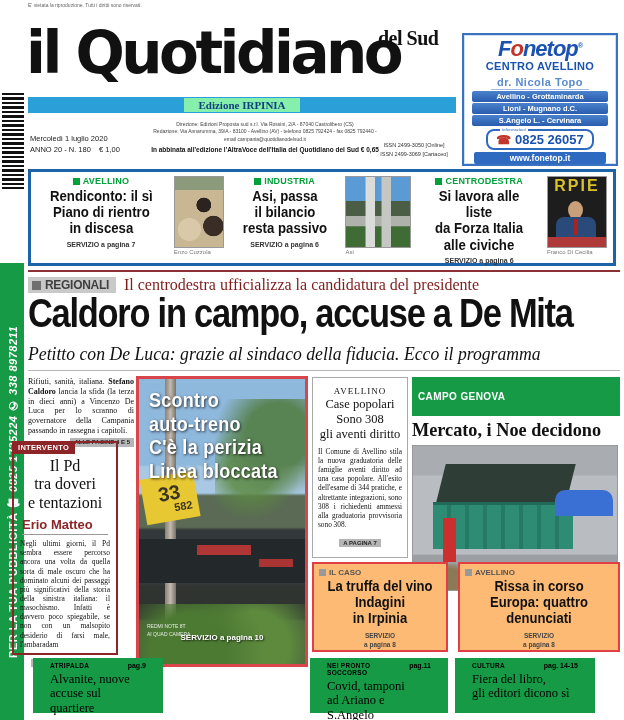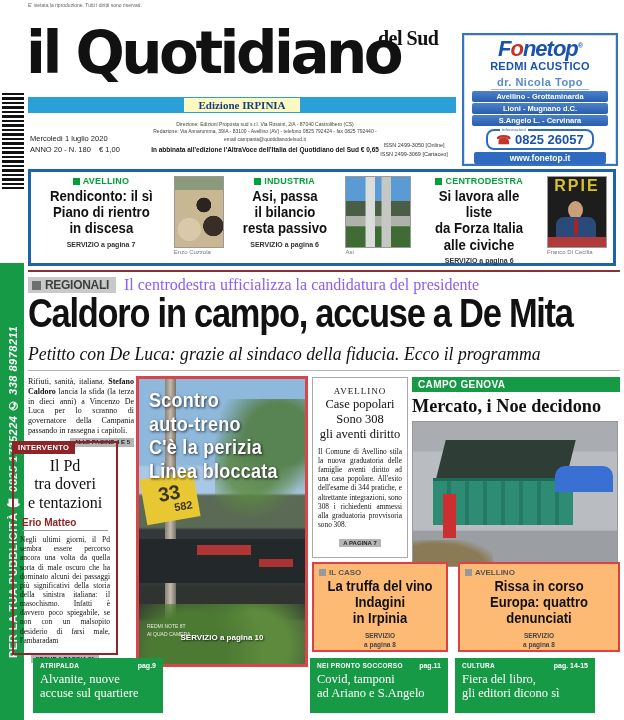--- a/index.html
+++ b/index.html
@@ -9,21 +9,21 @@
   .abs{position:absolute;}
   .cond{transform:scaleX(.88);transform-origin:center top;}
 
   
   .copyright{top:2px;left:28px;font-size:5px;color:#666;}
 
   
   .mast-title{top:24px;left:26px;font-size:58px;font-weight:bold;letter-spacing:-3.5px;line-height:1;font-family:"DejaVu Sans",sans-serif;}
   .mast-suffix{top:27px;left:378px;font-size:20px;font-weight:bold;font-family:"Liberation Serif",serif;letter-spacing:-.5px;}
   .edition-bar{top:97px;left:28px;width:428px;height:16px;background:#2b9fd7;display:flex;align-items:center;justify-content:center;}
-  .edition-label{background:#fef9c3;color:#123f7e;font-family:"Liberation Serif",serif;font-weight:bold;font-size:11px;padding:0 14px;line-height:14px;}
+  .edition-label{background:#86efac;color:#123f7e;font-family:"Liberation Serif",serif;font-weight:bold;font-size:11px;padding:0 14px;line-height:14px;}
   .date-block{top:133px;left:30px;font-size:7.5px;line-height:1.5;color:#222;}
   .dir-block{top:121px;left:140px;width:250px;text-align:center;font-size:5px;color:#444;line-height:1.45;}
   .abbinata{font-size:6.5px;font-weight:bold;color:#111;margin-top:2px;}
   .issn{top:141px;left:375px;width:78px;font-size:5.5px;color:#333;text-align:center;line-height:1.6;}
 
   
   .ad{top:33px;left:462px;width:156px;height:133px;border:2px solid #3a72c0;box-shadow:0 0 0 1px #cfe0f2 inset;background:#fff;text-align:center;padding-top:3px;box-sizing:border-box;}
   .ad-brand{font-size:22px;font-weight:bold;font-style:italic;color:#1a52b0;line-height:1;letter-spacing:-1px;}
   .ad-brand .o-red{color:#c2332b;}
   .ad-brand sup{font-size:7px;}
@@ -61,33 +61,33 @@
   .dc-face{position:absolute;top:24px;left:20px;width:15px;height:18px;border-radius:50%;background:#caa07a;}
   .dc-suit{position:absolute;top:40px;left:8px;width:40px;height:22px;border-radius:8px 8px 0 0;background:#2a4a7a;}
   .dc-tie{position:absolute;top:42px;left:26px;width:4px;height:16px;background:#a22;}
   .dc-table{position:absolute;bottom:0;left:0;width:100%;height:10px;background:#b03a3a;}
 
   
   .red-rule{top:270px;left:28px;width:592px;height:2px;background:#8b3034;}
   .reg-row{top:276px;left:28px;display:flex;align-items:center;gap:8px;}
   .reg-label{background:#c9c9c9;display:flex;align-items:center;gap:4px;padding:1px 7px 1px 4px;font-size:12px;font-weight:bold;color:#3f3f3f;letter-spacing:-.3px;}
   .reg-label .sq{width:9px;height:9px;background:#6f6f6f;display:inline-block;}
-  .reg-overline{font-family:"Liberation Serif",serif;font-size:16px;color:#8b5cf6;}
+  .reg-overline{font-family:"Liberation Serif",serif;font-size:16px;color:#7f1d1d;}
   .main-hl{top:290px;left:28px;width:592px;white-space:nowrap;font-size:41px;font-weight:bold;letter-spacing:-1.5px;font-family:"Liberation Sans",sans-serif;transform:scaleX(.84);transform-origin:left top;}
   .subhead{top:343px;left:28px;white-space:nowrap;font-family:"Liberation Serif",serif;font-style:italic;font-size:19px;transform:scaleX(.93);transform-origin:left top;}
   .sub-rule{top:370px;left:28px;width:592px;height:1px;background:#b5b5b5;}
 
   
   .lead{top:377px;left:28px;width:106px;font-family:"Liberation Serif",serif;font-size:8px;line-height:1.22;text-align:justify;}
   .badge{display:inline-block;background:#b5b5b5;color:#222;font-family:"Liberation Sans",sans-serif;font-size:6px;font-weight:bold;padding:1px 4px;}
   .lead .badge-row{text-align:right;margin-top:1px;}
   .intervento{top:441px;left:12px;width:106px;height:214px;border:2px solid #8c2428;box-sizing:border-box;padding:10px 6px 4px;text-align:center;}
   .int-label{position:absolute;top:-2px;left:-2px;background:#8c2428;color:#fff;font-size:7.5px;font-weight:bold;padding:2px 6px;letter-spacing:.3px;}
   .int-title{font-family:"Liberation Serif",serif;font-size:16px;line-height:1.15;margin-top:4px;}
-  .int-author{font-size:10px;font-weight:bold;color:#8c2428;text-align:left;border-bottom:1px solid #999;padding-bottom:2px;margin:5px 2px 4px;}
+  .int-author{font-size:13px;font-weight:bold;color:#8c2428;text-align:left;border-bottom:1px solid #999;padding-bottom:2px;margin:5px 2px 4px;}
   .int-body{font-family:"Liberation Serif",serif;font-size:7.5px;line-height:1.22;text-align:justify;}
   .int-follow{text-align:center;margin-top:2px;}
 
   
   .train{top:376px;left:136px;width:172px;height:291px;border:3px solid #d8454b;box-sizing:border-box;background:linear-gradient(180deg,#8fb8dd 0 30%,#a8c8e4 31% 40%,#5a6a55 41% 52%,#33383a 53% 72%,#2f3430 73% 84%,#44503c 85% 100%);overflow:hidden;}
   .tr-foliage{position:absolute;top:20px;right:0;width:90px;height:120px;background:radial-gradient(circle at 70% 30%,#4f7a3a 0 30%,transparent 60%),radial-gradient(circle at 40% 60%,#5d8a42 0 25%,transparent 55%);opacity:.85;}
   .tr-pole{position:absolute;top:0;left:26px;width:11px;height:100%;background:linear-gradient(90deg,#8a8276,#c2bab0 50%,#7a7266);}
   .tr-sign{position:absolute;top:96px;left:4px;width:54px;height:46px;background:#e8c832;transform:rotate(-10deg);color:#3a3420;font-weight:bold;display:flex;flex-direction:column;align-items:center;justify-content:center;line-height:1;}
   .tr-sign .s1{font-size:20px;}
   .tr-sign .s2{font-size:11px;align-self:flex-end;margin-right:6px;}
@@ -101,41 +101,41 @@
 
   
   .case-box{top:377px;left:312px;width:96px;height:181px;border:1px solid #aaa;box-sizing:border-box;padding:8px 5px 4px;text-align:center;}
   .case-kicker{font-family:"Liberation Serif",serif;font-size:9px;letter-spacing:1px;}
   .case-title{font-family:"Liberation Serif",serif;font-size:12.5px;line-height:1.2;margin-top:1px;}
   .case-body{font-family:"Liberation Serif",serif;font-size:7.3px;line-height:1.25;text-align:justify;margin-top:5px;}
   .case-badge{margin-top:2px;}
 
   
   .campo{top:377px;left:412px;width:208px;}
-  .green-bar{background:#169a45;color:#fff;font-size:10px;font-weight:bold;letter-spacing:.4px;padding:2px 6px;}
+  .green-bar{background:#169a45;color:#fff;font-size:10px;font-weight:bold;letter-spacing:.4px;padding:14px 6px;}
   .campo-hl{font-family:"Liberation Serif",serif;font-weight:bold;font-size:19px;margin:3px 0 4px;transform:scaleX(.96);transform-origin:left top;white-space:nowrap;}
   .campo-img{width:206px;height:146px;border:1px solid #999;box-sizing:border-box;position:relative;background:linear-gradient(180deg,#a9adb1 0 20%,#b9bdc1 21% 75%,#9b9fa3 76% 100%);overflow:hidden;}
   .cg-lid{position:absolute;top:18px;left:28px;width:130px;height:38px;background:#2f3d37;transform:skewX(-14deg);}
   .cg-bin{position:absolute;top:56px;left:20px;width:140px;height:44px;background:repeating-linear-gradient(90deg,#2e8b74 0 14px,#257a64 14px 18px);border-top:3px solid #1f6b57;}
   .cg-tent{position:absolute;top:44px;right:4px;width:58px;height:26px;background:#3a6fd4;border-radius:10px 10px 0 0;}
   .cg-red{position:absolute;top:72px;left:30px;width:13px;height:44px;background:#cc2f2f;}
   .cg-dirt{position:absolute;bottom:0;left:0;width:80px;height:26px;background:radial-gradient(ellipse at 30% 100%,#8a7a55 0 60%,transparent 80%);}
   .campo-service{text-align:center;font-size:7px;font-weight:bold;color:#333;margin-top:4px;}
 
   
   .redbox{border:2px solid #e04045;box-sizing:border-box;background:#fdba74;padding:4px 5px;}
   .rb-a{top:562px;left:312px;width:136px;height:90px;}
   .rb-b{top:562px;left:458px;width:162px;height:90px;}
   .rb-kicker{display:flex;align-items:center;gap:3px;font-size:8px;font-weight:bold;color:#555;}
   .rb-kicker .sq{width:7px;height:7px;background:#999;display:inline-block;}
   .rb-hl{font-size:14.5px;font-weight:bold;line-height:1.1;text-align:center;margin-top:2px;transform:scaleX(.9);transform-origin:center top;}
   .rb-service{font-size:6.5px;font-weight:bold;color:#444;text-align:center;margin-top:4px;line-height:1.4;}
 
   
-  .bbox{position:absolute;top:658px;height:55px;background:#169a45;color:#ffffff;box-sizing:border-box;padding:4px 7px;}
+  .bbox{position:absolute;top:658px;height:55px;background:#169a45;color:#000000;box-sizing:border-box;padding:4px 17px;}
   .bb-row{display:flex;justify-content:space-between;align-items:baseline;font-weight:bold;}
   .bb-label{font-size:6.5px;letter-spacing:.3px;}
   .bb-page{font-size:7px;}
   .bb-hl{font-family:"Liberation Serif",serif;font-size:12.5px;line-height:1.15;margin-top:3px;}
   .b1{left:33px;width:130px;}
   .b2{left:172px;width:131px;}
   .b3{left:310px;width:138px;}
   .b4{left:455px;width:140px;}
 </style>
 </head>
@@ -176,21 +176,21 @@
   </div>
   <div class="abs issn">
     <div>ISSN 2499-3050 [Online]</div>
     <div>ISSN 2499-3069 [Cartaceo]</div>
   </div>
 
   <div class="abs ad">
     <div class="ad-brand">
       <span>F</span><span class="o-red">o</span><span>netop</span><sup>®</sup>
     </div>
-    <div class="ad-line1">REDMI ACUSTICO</div>
+    <div class="ad-line1">CENTRO AVELLINO</div>
     <div><span class="ad-line2">dr. Nicola Topo</span></div>
     <div class="ad-city">Avellino - Grottaminarda</div>
     <div class="ad-city">Lioni - Mugnano d.C.</div>
     <div class="ad-city">S.Angelo L. - Cervinara</div>
     <div class="ad-phone">
       <span class="ad-info">informazioni</span>
       <span class="ph-ic">☎</span>
       <span>0825 26057</span>
     </div>
     <div class="ad-site">www.fonetop.it</div>

